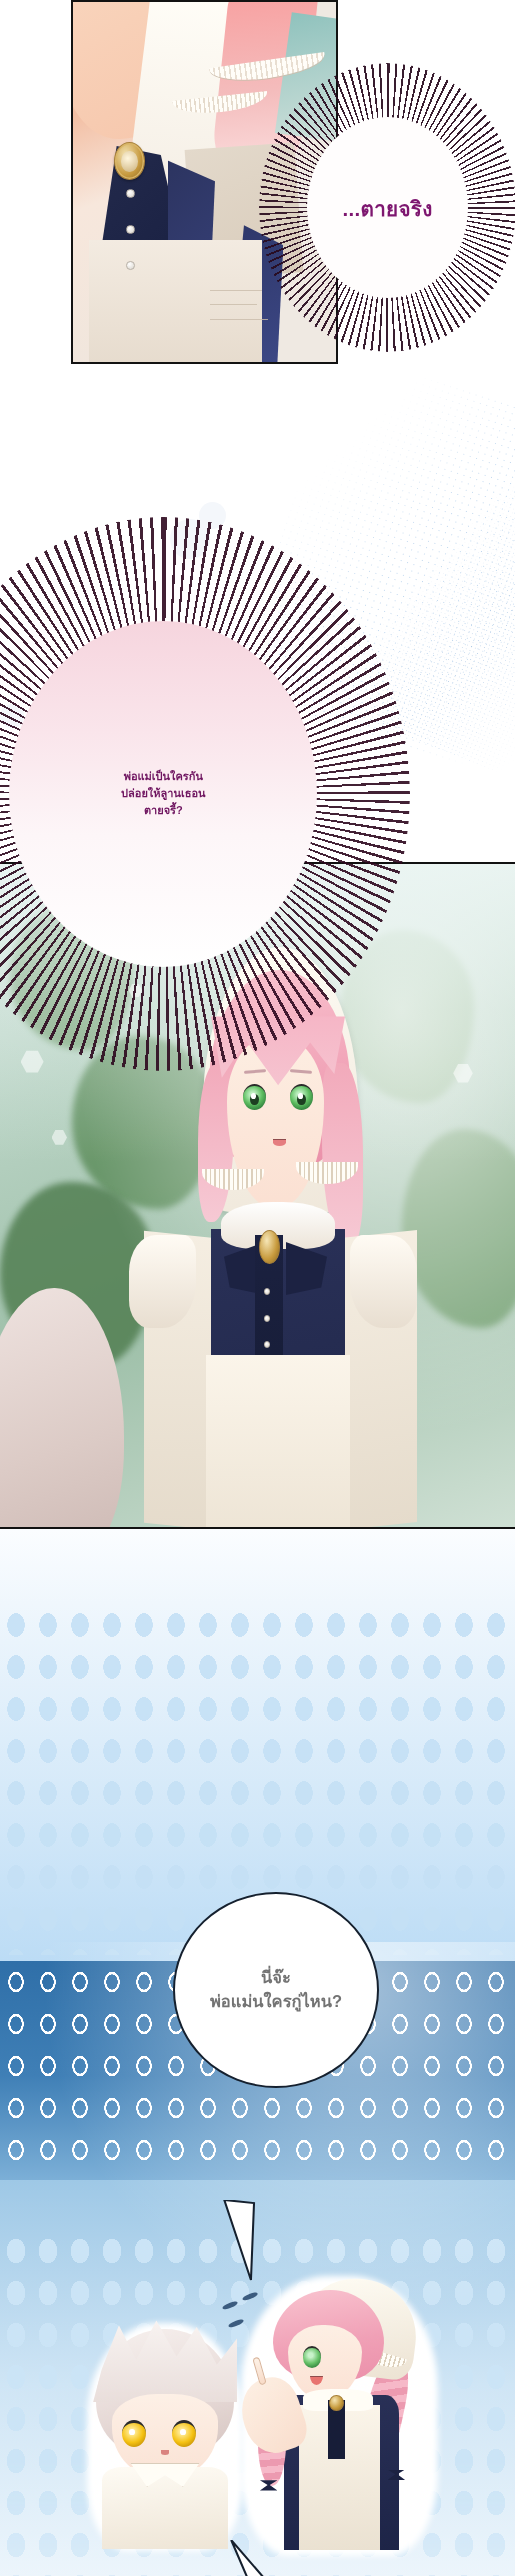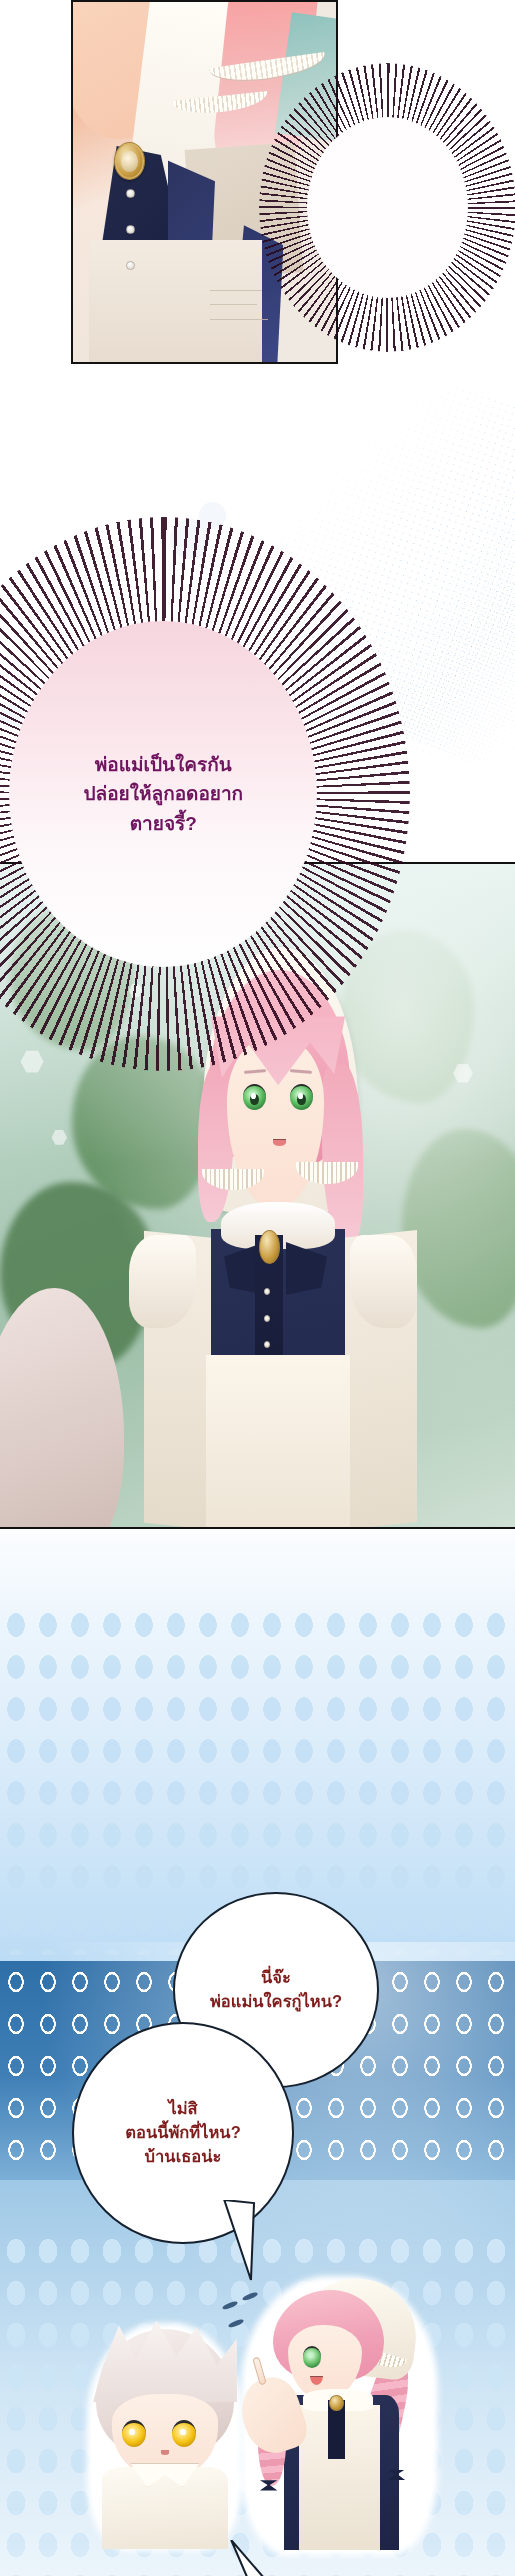--- a/index.html
+++ b/index.html
@@ -89,21 +89,21 @@
 
   
   #b2{left:9.3px;top:621px;width:308px;height:346px;z-index:7;}
   #b2 .rays{background:
      repeating-conic-gradient(from 0deg,
        rgba(45,8,30,.9) 0deg 0.65deg, rgba(255,255,255,0) 0.65deg 2.35deg);
      -webkit-mask:radial-gradient(ellipse closest-side,transparent 57%,#000 59%,#000 100%);
      mask:radial-gradient(ellipse closest-side,transparent 57%,#000 59%,#000 100%);}
   #b2 .core{background:linear-gradient(180deg,#f6d5de 0%,#fae5eb 32%,#fdf6f8 62%,#ffffff 100%);}
   #b2 .txt{position:absolute;left:8%;right:8%;top:50%;transform:translateY(-50%);
-     text-align:center;color:#6f1560;font-size:19px;font-weight:700;line-height:1.55;}
+     text-align:center;color:#6f1560;font-size:11px;font-weight:700;line-height:1.55;}
 
   
   #panel2{left:0;top:862px;width:515px;height:667px;
      background:linear-gradient(160deg,#d9e8e4 0%,#b9d3c4 28%,#9dbfa8 60%,#cfe0d4 100%);
      border-top:2.1px solid #111;border-bottom:2.1px solid #111;}
   .leafblur{position:absolute;border-radius:46% 54% 40% 60%/50% 44% 56% 50%;
      filter:blur(3.1px);opacity:.85;}
   #p2-mist{position:absolute;inset:0;background:
      linear-gradient(180deg,rgba(236,246,244,.86) 0%,rgba(228,241,236,.35) 22%,rgba(255,255,255,0) 45%),
      radial-gradient(ellipse at 78% 22%,rgba(255,255,255,.75),transparent 58%);}
@@ -188,21 +188,21 @@
   #p3-dots-b{position:absolute;left:0;top:56%;width:100%;height:40%;
      background:radial-gradient(ellipse 9.3px 12.4px at 50% 50%,#cbe4f6 98%,transparent 100%) 0 0/32px 42px;
      -webkit-mask:linear-gradient(180deg,#000 0%,#000 46%,transparent 96%);
      mask:linear-gradient(180deg,#000 0%,#000 46%,transparent 96%);}
   #p3-skyglow{position:absolute;left:0;top:33%;width:100%;height:34%;
      background:radial-gradient(ellipse at 70% 10%,rgba(255,255,255,.55),transparent 62%);}
 
   
   .bub{position:absolute;background:#fff;border:2.1px solid #15202e;border-radius:50%;
      display:flex;align-items:center;justify-content:center;text-align:center;z-index:8;}
-  .bub .t{color:#7f1d1d;font-weight:700;line-height:1.45;padding:0 6%;}
+  .bub .t{color:#737373;font-weight:700;line-height:1.45;padding:0 6%;}
   .tail{position:absolute;z-index:7;}
   #bubA{left:173px;top:1892px;width:206px;height:196px;}
   #bubA .t{font-size:16.5px;}
   #bubB{left:72px;top:2022px;width:222px;height:222px;}
   #bubB .t{font-size:16.5px;}
 
   
   #chibi-boy{position:absolute;left:93px;top:2329px;width:144px;height:216px;z-index:6;}
   #cb-glow{position:absolute;inset:-6.2px;background:#fff;border-radius:46% 46% 26% 26%/42% 42% 30% 30%;filter:blur(3.1px);}
   #cb-hair{position:absolute;left:2%;top:0;width:96%;height:58%;
@@ -290,37 +290,38 @@
     <div class="btn1" style="left:20.2%;top:62%"></div>
     <div class="btn1" style="left:20.2%;top:72%"></div>
     <div class="ribfold" style="left:52%;top:80%;width:20%"></div>
     <div class="ribfold" style="left:52%;top:84%;width:18%"></div>
     <div class="ribfold" style="left:52%;top:88%;width:22%"></div>
   </div>
 
   <div class="burst" id="b1">
     <div class="rays"></div>
     <div class="core"></div>
+    <div class="txt">...ตายจริง</div>
   </div>
 
   <div id="gap1">
     <div id="halftone1"></div>
     <div id="halftone2"></div>
     <div class="bokeh" style="left:170px;top:155px;width:40px;height:40px;"></div>
     <div class="bokeh" style="left:199px;top:138px;width:27px;height:27px;"></div>
     <div class="bokeh" style="left:181px;top:304px;width:32px;height:32px;"></div>
     <div class="bokeh" style="left:0px;top:340px;width:24px;height:24px;"></div>
   </div>
 
   <div class="burst" id="b2">
     <div class="rays"></div>
     <div class="core"></div>
     <div class="txt">
       <div>พ่อแม่เป็นใครกัน</div>
-      <div>ปล่อยให้ลูกอดอยาก</div>
+      <div>ปล่อยให้ลูานเธอน</div>
       <div>ตายจรี้?</div>
     </div>
   </div>
 
   <div class="panel" id="panel2">
     <div class="leafblur" style="left:2%;top:6%;width:24%;height:22%;background:#76a173;"></div>
     <div class="leafblur" style="left:14%;top:26%;width:28%;height:26%;background:#5f8f5e;"></div>
     <div class="leafblur" style="left:0%;top:48%;width:30%;height:28%;background:#527f52;"></div>
     <div class="leafblur" style="left:66%;top:10%;width:26%;height:26%;background:#7aa775;"></div>
     <div class="leafblur" style="left:78%;top:40%;width:26%;height:30%;background:#6b9a68;"></div>
@@ -410,27 +411,20 @@
     <div id="cg-arm"></div>
     <div id="cg-finger"></div>
   </div>
 
   <div class="bub" id="bubA">
     <div class="t">
       <div>นี่จ๊ะ</div>
       <div>พ่อแม่นใครกู่ไหน?</div>
     </div>
   </div>
-  <div class="bub" id="bubB">
-    <div class="t">
-      <div>ไม่สิ</div>
-      <div>ตอนนี้พักที่ไหน?</div>
-      <div>บ้านเธอน่ะ</div>
-    </div>
-  </div>
   <svg class="tail" style="left:222px;top:2200px;width:62px;height:82px;z-index:8;" viewBox="0 0 120 160">
     <polygon points="4,0 62,6 56,156" fill="#fff" stroke="#15202e" stroke-width="4"></polygon>
   </svg>
 
   <svg class="tail" style="left:227px;top:2540px;width:62px;height:67px;z-index:8;" viewBox="0 0 120 130">
     <polygon points="8,0 96,102 62,126" fill="#fff" stroke="#15202e" stroke-width="4"></polygon>
   </svg>
 
 </div>
 

